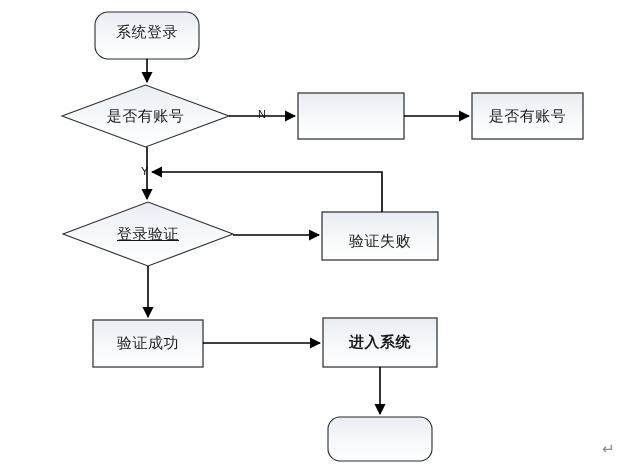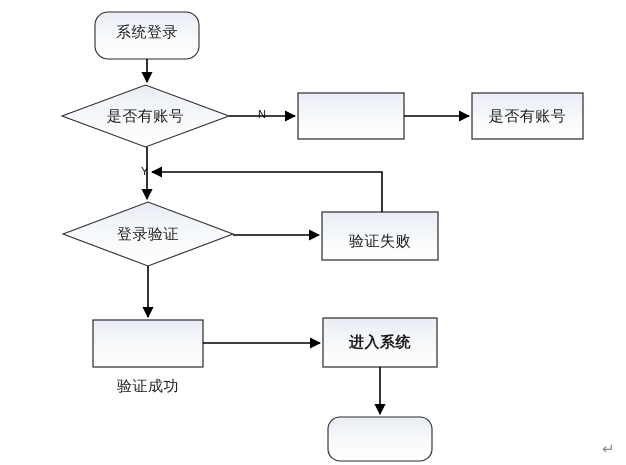--- a/index.html
+++ b/index.html
@@ -103,25 +103,25 @@
     <line x1="380" y1="367" x2="380" y2="414" stroke="#000000" stroke-width="1.6" marker-end="url(#arrow)"></line>
   </svg>
 
   <div class="node-label" style="left:95px; top:12px; width:104px; height:40px;">系统登录</div>
 
   <div class="node-label" style="left:62px; top:85px; width:167px; height:62px;">是否有账号</div>
 
 
   <div class="node-label" style="left:472px; top:93px; width:111px; height:46px;">是否有账号</div>
 
-  <div class="node-label" style="left:63px; top:202px; width:170px; height:64px;">登录验证</div>
+  <div class="node-label" style="left:63px; top:202px; width:170px; height:64px;text-decoration:underline;">登录验证</div>
 
   <div class="node-label" style="left:322px; top:212px; width:116px; height:59px;">验证失败</div>
 
-  <div class="node-label" style="left:93px; top:320px; width:110px; height:47px;margin-top:43px;">验证成功</div>
+  <div class="node-label" style="left:93px; top:320px; width:110px; height:47px;">验证成功</div>
 
   <div class="node-label" style="left:323px; top:318px; width:114px; height:49px;font-weight:bold;">进入系统</div>
 
 
   <div class="edge-label" style="left:258px; top:108px;">N</div>
 
   <div class="edge-label" style="left:141px; top:165px;">Y</div>
 
   <div class="pilcrow" style="left:602px; top:440px;">↵</div>
 

